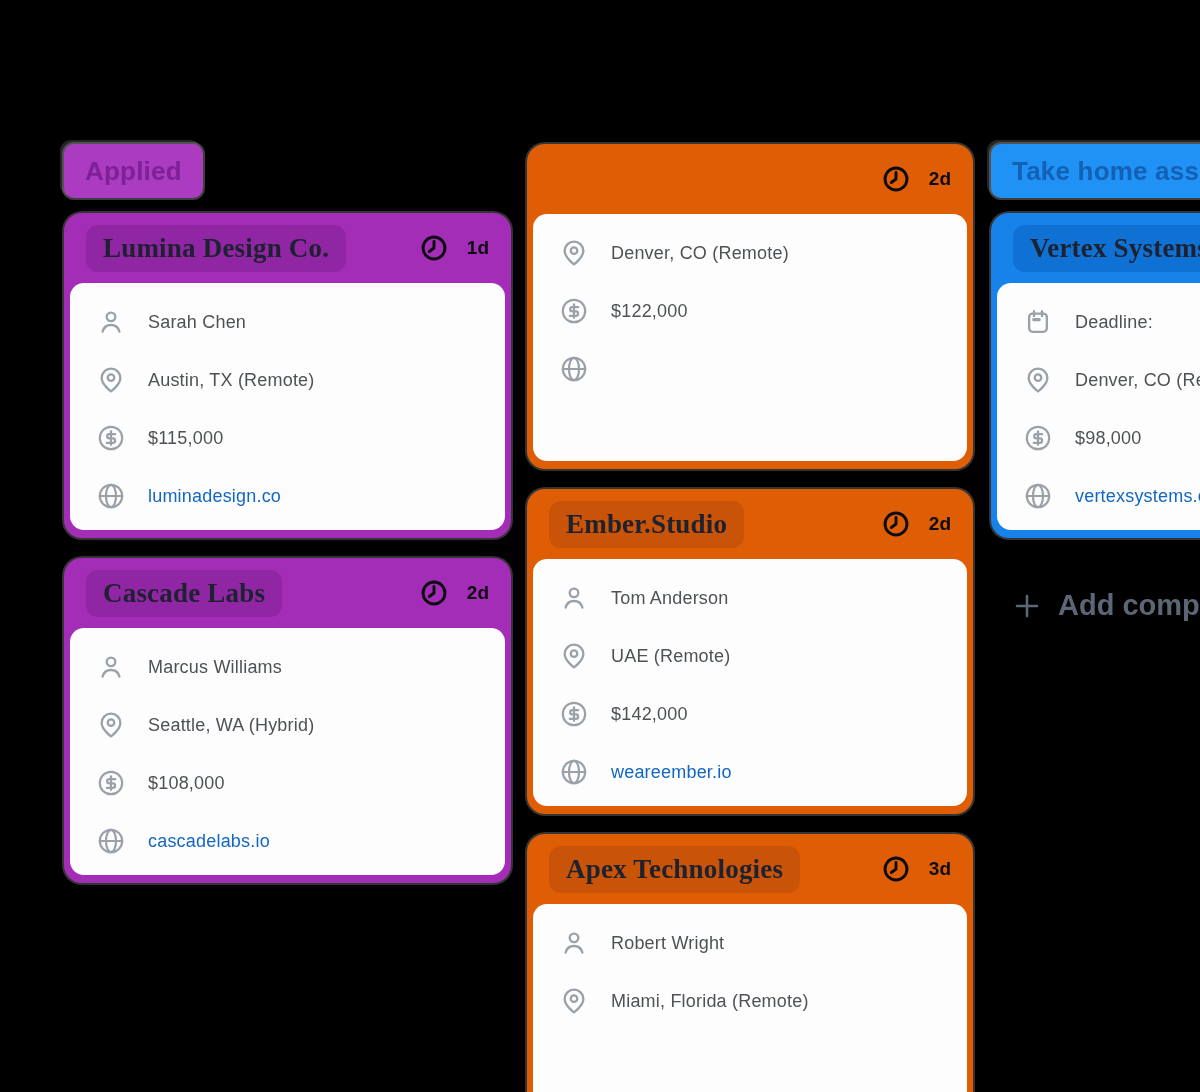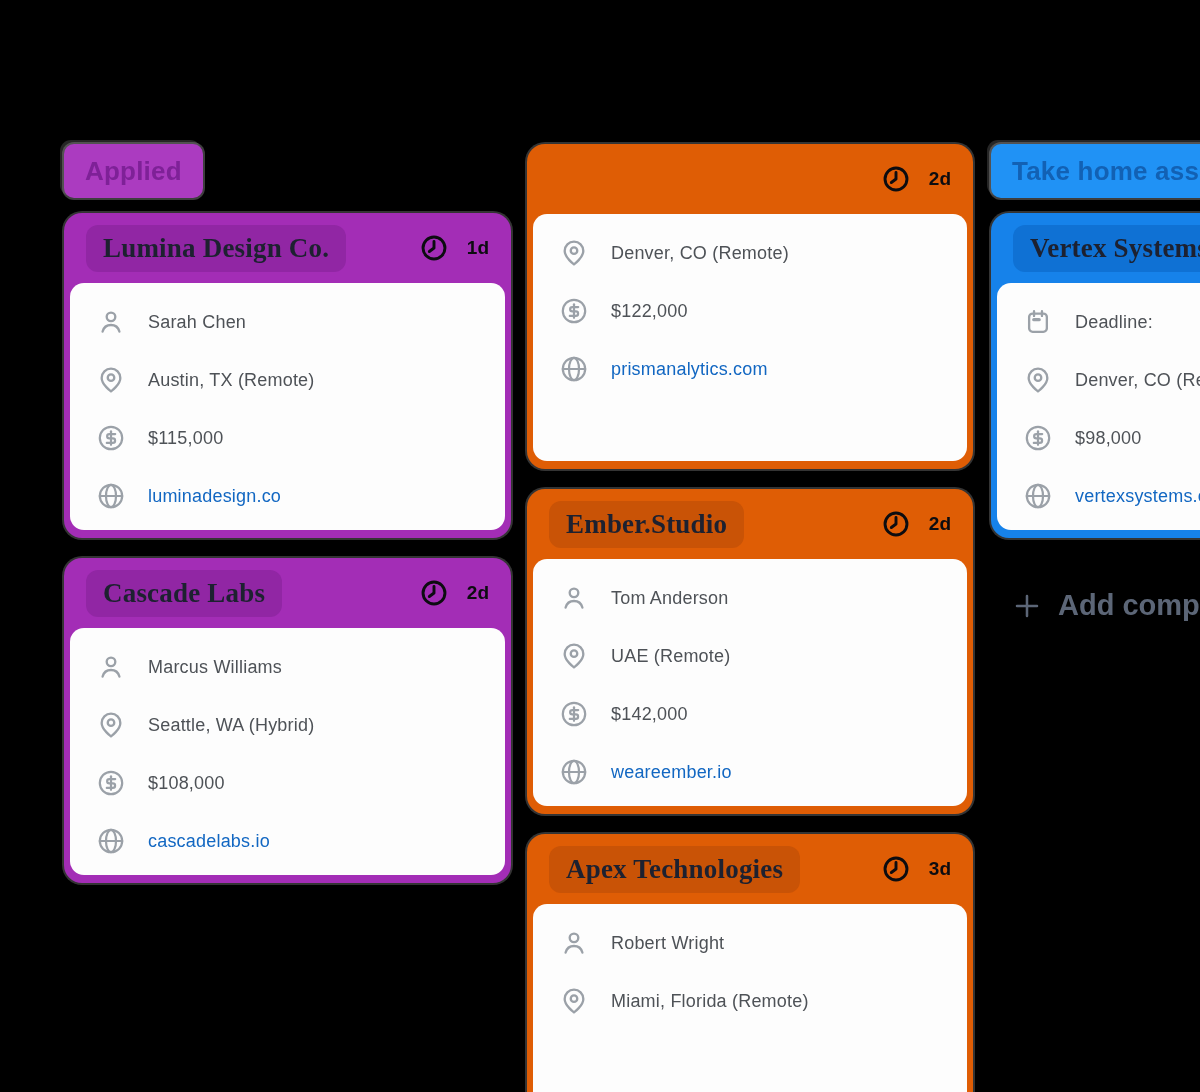--- a/index.html
+++ b/index.html
@@ -196,21 +196,20 @@
     <span class="row-text">$122,000</span>
   </div>
           <div class="row">
     <span class="icon">
               <svg viewBox="0 0 24 24" fill="none" stroke="#9ba1a8" stroke-width="1.9" stroke-linecap="round" stroke-linejoin="round">
                 <circle cx="12" cy="12" r="9.6"></circle>
                 <ellipse cx="12" cy="12" rx="4.3" ry="9.6"></ellipse>
                 <path d="M2.4 12h19.2"></path>
               </svg>
             </span>
-    <span class="row-text link">prismanalytics.com</span>
   </div>
         </div>
   </div>
       <div class="card">
     <div class="card-header">
       <span class="title-pill">Ember.Studio</span>
       <span class="time-badge">
         <span class="icon">
               <svg viewBox="0 0 24 24" fill="none" stroke="#0c0c10" stroke-width="2.5" stroke-linecap="round" stroke-linejoin="round">
                 <circle cx="12" cy="12" r="9.4"></circle>

